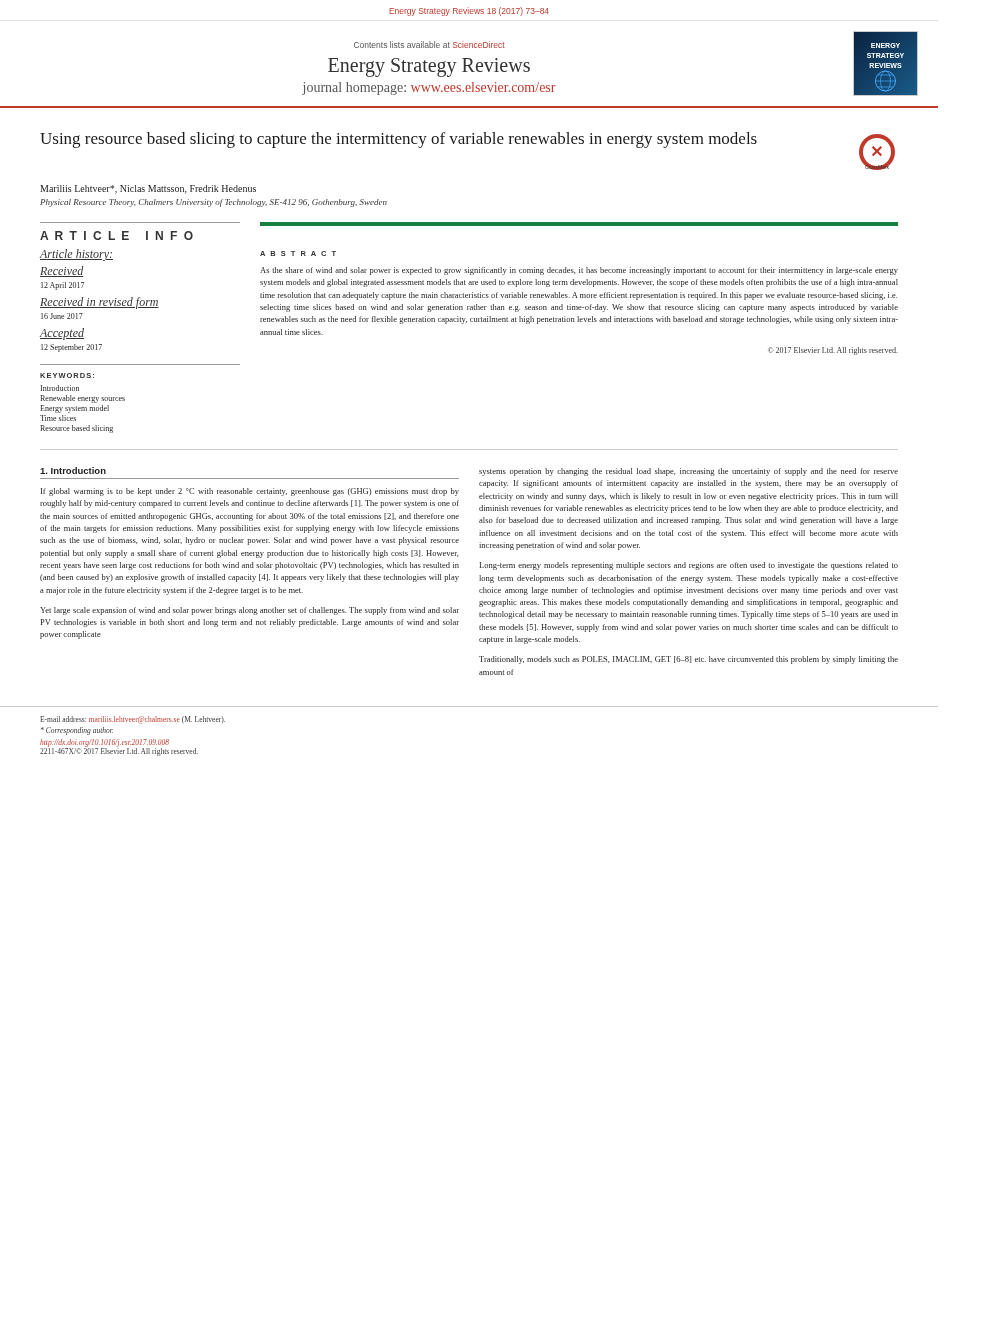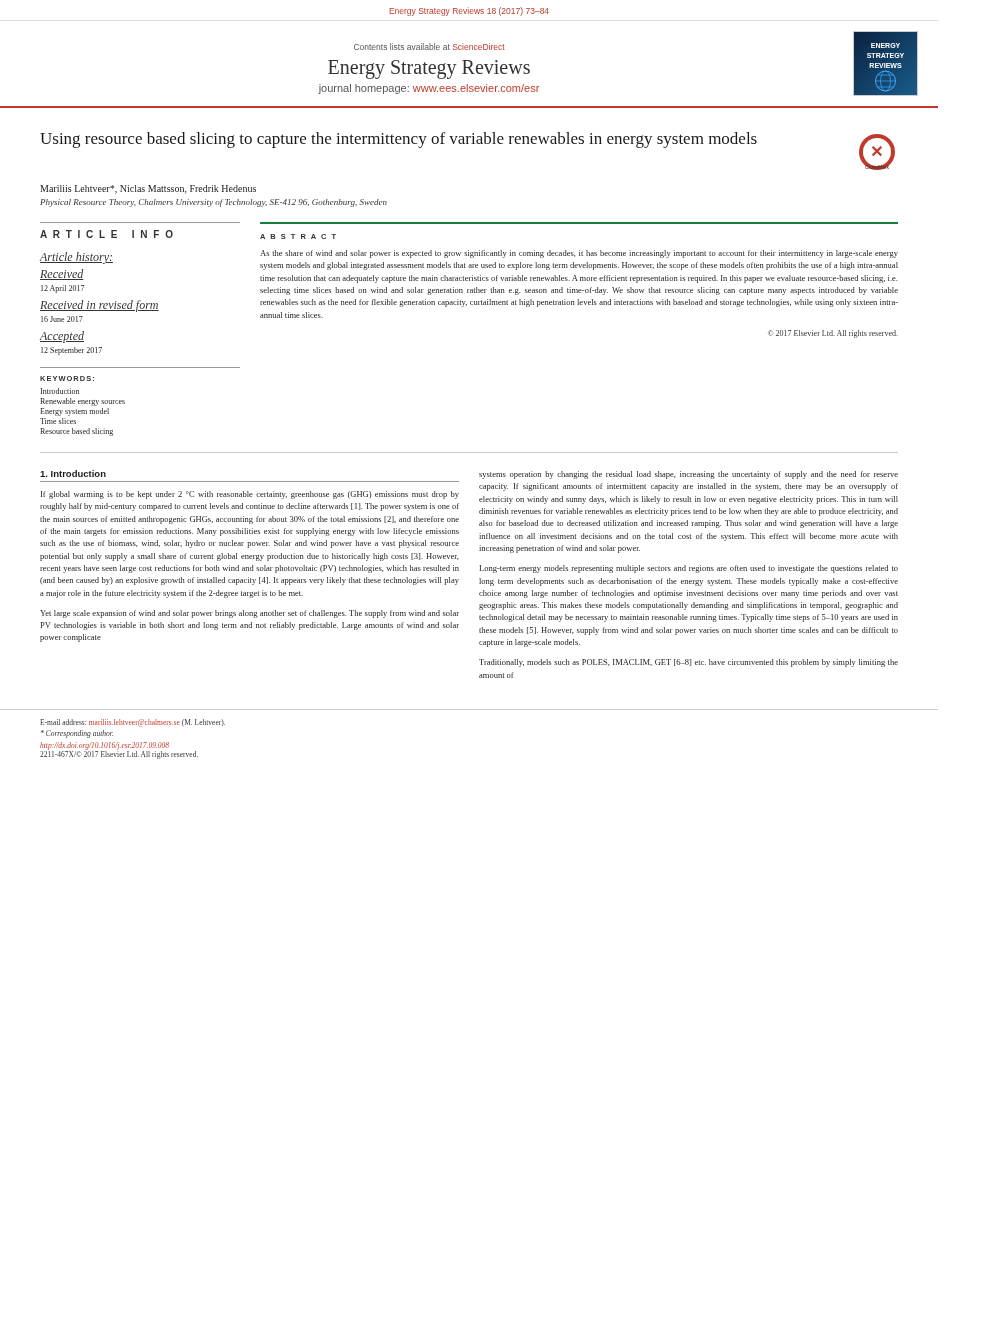--- a/index.html
+++ b/index.html
@@ -69,22 +69,22 @@
       color: #c0392b;
       font-size: 8.5px;
     }
     .journal-title-main {
       font-size: 20px;
       font-family: 'Times New Roman', serif;
       color: #333;
       margin: 4px 0 3px 0;
     }
     .journal-homepage {
-      font-size: 11px;
-      font-family: Liberation Sans, sans-serif;
+      font-size: 14px;
+      font-family: Liberation Serif, serif;
       color: #555;
       text-align: center;
     }
     .journal-homepage-link {
       color: #c0392b;
     }
     .energy-logo-right {
       width: 80px;
       flex-shrink: 0;
       display: flex;
@@ -156,25 +156,25 @@
       flex: 1;
     }
     
     .article-info-box {
       border-top: 1px solid #999;
       padding-top: 6px;
       margin-bottom: 12px;
     }
     .article-info-title {
       font-family: Arial, sans-serif;
-      font-size: 10px;
+      font-size: 12px;
       font-weight: bold;
       letter-spacing: 1.5px;
       color: #333;
-      margin-bottom: 10px;
+      margin-bottom: 4px;
       text-transform: uppercase;
     }
     .article-info-label {
       font-style: italic;
       font-size: 12px;
       color: #333;
       display: block;
       margin-bottom: 2px;
       text-decoration: underline;
     }
@@ -198,22 +198,22 @@
       text-transform: uppercase;
     }
     .keyword-item {
       font-size: 8px;
       color: #1a1a1a;
       display: block;
       margin-bottom: 1px;
     }
     
     .abstract-box {
-      border-top: 2px solid #15803d;
-      padding-top: 8px;
+      border-top: 4px solid #15803d;
+      padding-top: 23px;
     }
     .abstract-title {
       font-family: Arial, sans-serif;
       font-size: 7.5px;
       font-weight: bold;
       letter-spacing: 1.5px;
       color: #333;
       margin-bottom: 6px;
       text-transform: uppercase;
     }

